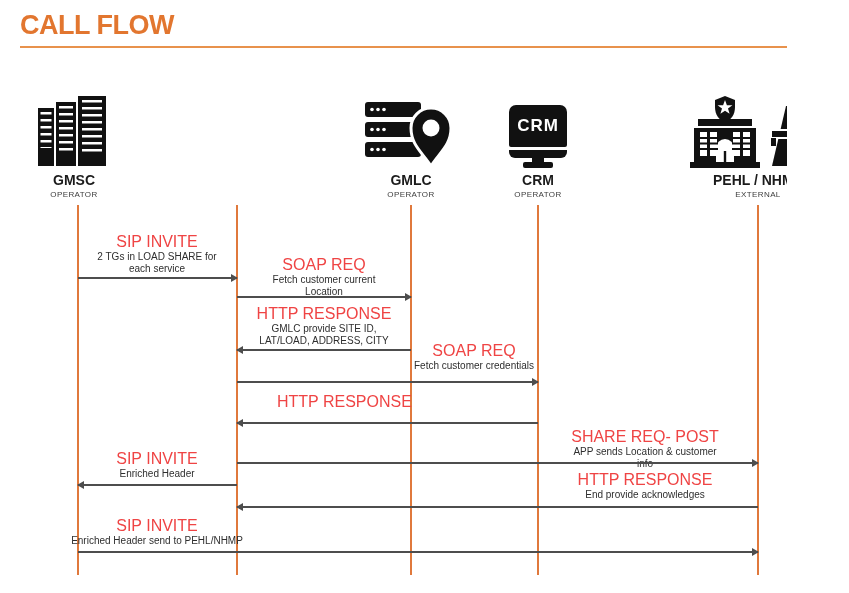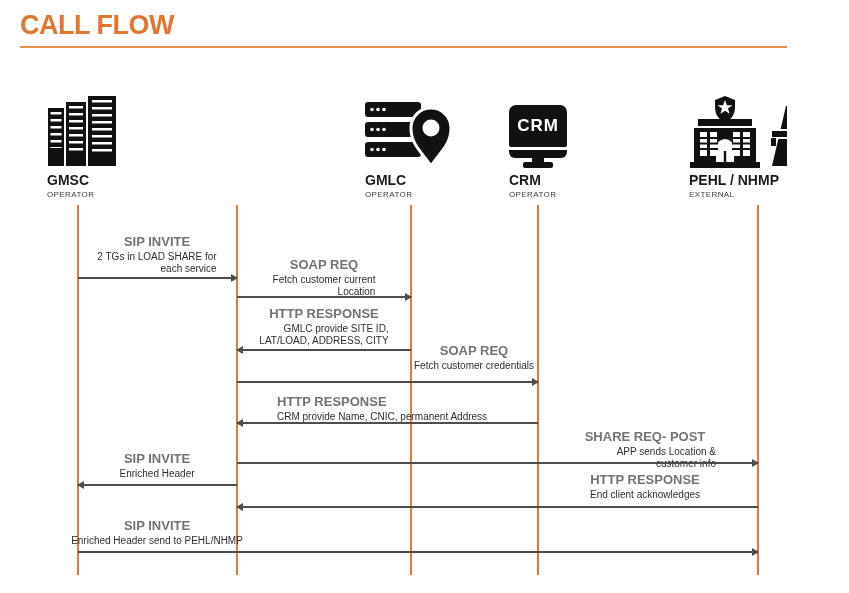--- a/index.html
+++ b/index.html
@@ -12,29 +12,29 @@
     position:relative;width:787px;height:593px;background:#fff;
     font-family:"Liberation Sans",sans-serif;overflow:hidden;
   }
   .page-title{
     position:absolute;left:20px;top:10px;font-size:27px;font-weight:bold;
     color:var(--accent);letter-spacing:-0.5px;
   }
   .title-rule{
     position:absolute;left:20px;top:46px;width:812px;height:2px;background:#E8924C;
   }
-  .actor{position:absolute;top:96px;transform:translateX(-50%);}
+  .actor{position:absolute;top:96px;text-align:center;transform:translateX(-50%);}
   .icon-box{height:72px;display:flex;align-items:flex-end;justify-content:center;gap:10px;}
   .actor-name{font-size:14px;font-weight:bold;color:#1b1b1b;margin-top:4px;white-space:nowrap;}
   .actor-role{font-size:8px;font-weight:normal;color:#3c3c3c;letter-spacing:0.4px;margin-top:2px;white-space:nowrap;}
   .lifeline{position:absolute;width:2px;top:205px;height:370px;background:var(--lifeline);}
   .msg-label{position:absolute;text-align:center;transform:translateX(-50%);}
   .msg-label.align-left{transform:none;text-align:left;}
-  .msg-title{font-size:13px;font-weight:bold;color:#737373;white-space:nowrap;line-height:14px;}
-  .msg-detail{font-size:10px;color:#2e2e2e;white-space:pre-line;line-height:11.5px;margin-top:2px;text-align:right;}
+  .msg-title{font-size:16px;font-weight:normal;color:#ef4444;white-space:nowrap;line-height:14px;}
+  .msg-detail{font-size:10px;color:#2e2e2e;white-space:pre-line;line-height:11.5px;margin-top:2px;}
   .arrow{position:absolute;height:2px;background:var(--arrow);}
   .arrow::after{
     content:"";position:absolute;top:-3px;width:0;height:0;
     border-top:4px solid transparent;border-bottom:4px solid transparent;
   }
   .arrow.right::after{right:-1px;border-left:7px solid var(--arrow);}
   .arrow.left::after{left:-1px;border-right:7px solid var(--arrow);}
   
   .crm-icon{display:flex;flex-direction:column;align-items:center;}
   .crm-screen{
@@ -47,21 +47,21 @@
   .crm-base{width:30px;height:6px;background:#111;border-radius:2px;}
 </style>
 </head>
 <body>
 
 <div id="stage">
 
   <div class="page-title">CALL FLOW</div>
   <div class="title-rule"></div>
 
-  <div class="actor" style="left:84px">
+  <div class="actor" style="left:74px">
     <div class="icon-box">
       <svg width="74" height="72" viewBox="0 0 74 72">
         <g fill="#111">
           <rect x="1" y="12" width="16" height="58"></rect>
           <rect x="19" y="6" width="20" height="64"></rect>
           <rect x="41" y="0" width="28" height="70"></rect>
         </g>
         <g stroke="#fff" stroke-dasharray="2.5 4.5">
           <line x1="9" y1="16" x2="9" y2="52" stroke-width="11"></line>
           <line x1="29" y1="10" x2="29" y2="58" stroke-width="14"></line>
@@ -175,33 +175,32 @@
     <div class="msg-title">HTTP RESPONSE</div>
     <div class="msg-detail">GMLC provide SITE ID,
 LAT/LOAD, ADDRESS, CITY</div>
   </div>
   <div class="msg-label" style="left:474px;top:344px">
     <div class="msg-title">SOAP REQ</div>
     <div class="msg-detail">Fetch customer credentials</div>
   </div>
   <div class="msg-label align-left" style="left:277px;top:395px">
     <div class="msg-title">HTTP RESPONSE</div>
-    <div class="msg-detail">CRM provide Name, CNIC, permanent Address</div>
   </div>
   <div class="msg-label" style="left:645px;top:430px">
     <div class="msg-title">SHARE REQ- POST</div>
     <div class="msg-detail">APP sends Location &amp; customer info</div>
   </div>
   <div class="msg-label" style="left:157px;top:452px">
     <div class="msg-title">SIP INVITE</div>
     <div class="msg-detail">Enriched Header</div>
   </div>
   <div class="msg-label" style="left:645px;top:473px">
     <div class="msg-title">HTTP RESPONSE</div>
-    <div class="msg-detail">End client acknowledges</div>
+    <div class="msg-detail">End provide acknowledges</div>
   </div>
   <div class="msg-label" style="left:157px;top:519px">
     <div class="msg-title">SIP INVITE</div>
     <div class="msg-detail">Enriched Header send to PEHL/NHMP</div>
   </div>
 
   <div class="arrow right" style="left:78px;top:277px;width:159px"></div>
   <div class="arrow right" style="left:237px;top:296px;width:174px"></div>
   <div class="arrow left" style="left:237px;top:349px;width:174px"></div>
   <div class="arrow right" style="left:237px;top:381px;width:301px"></div>

